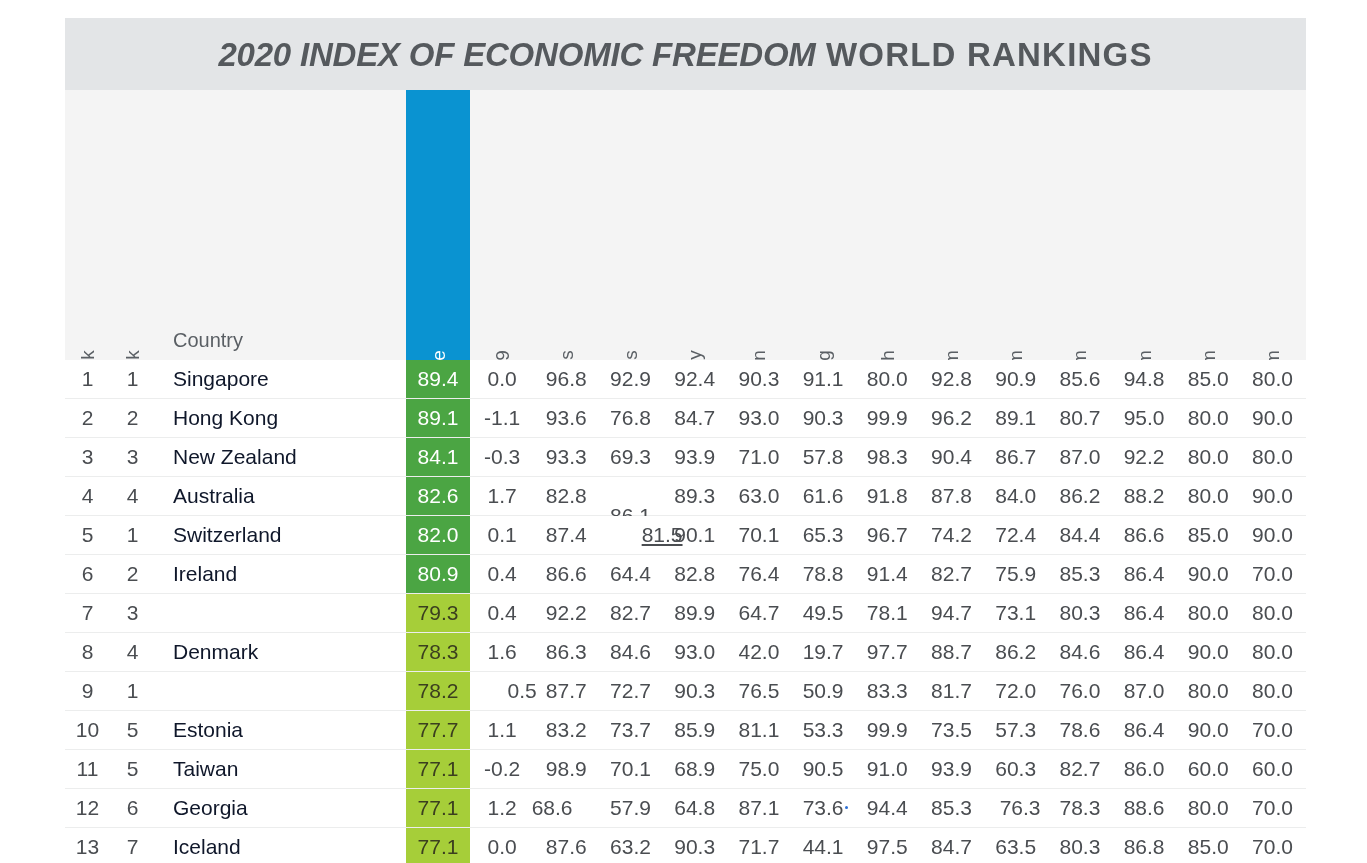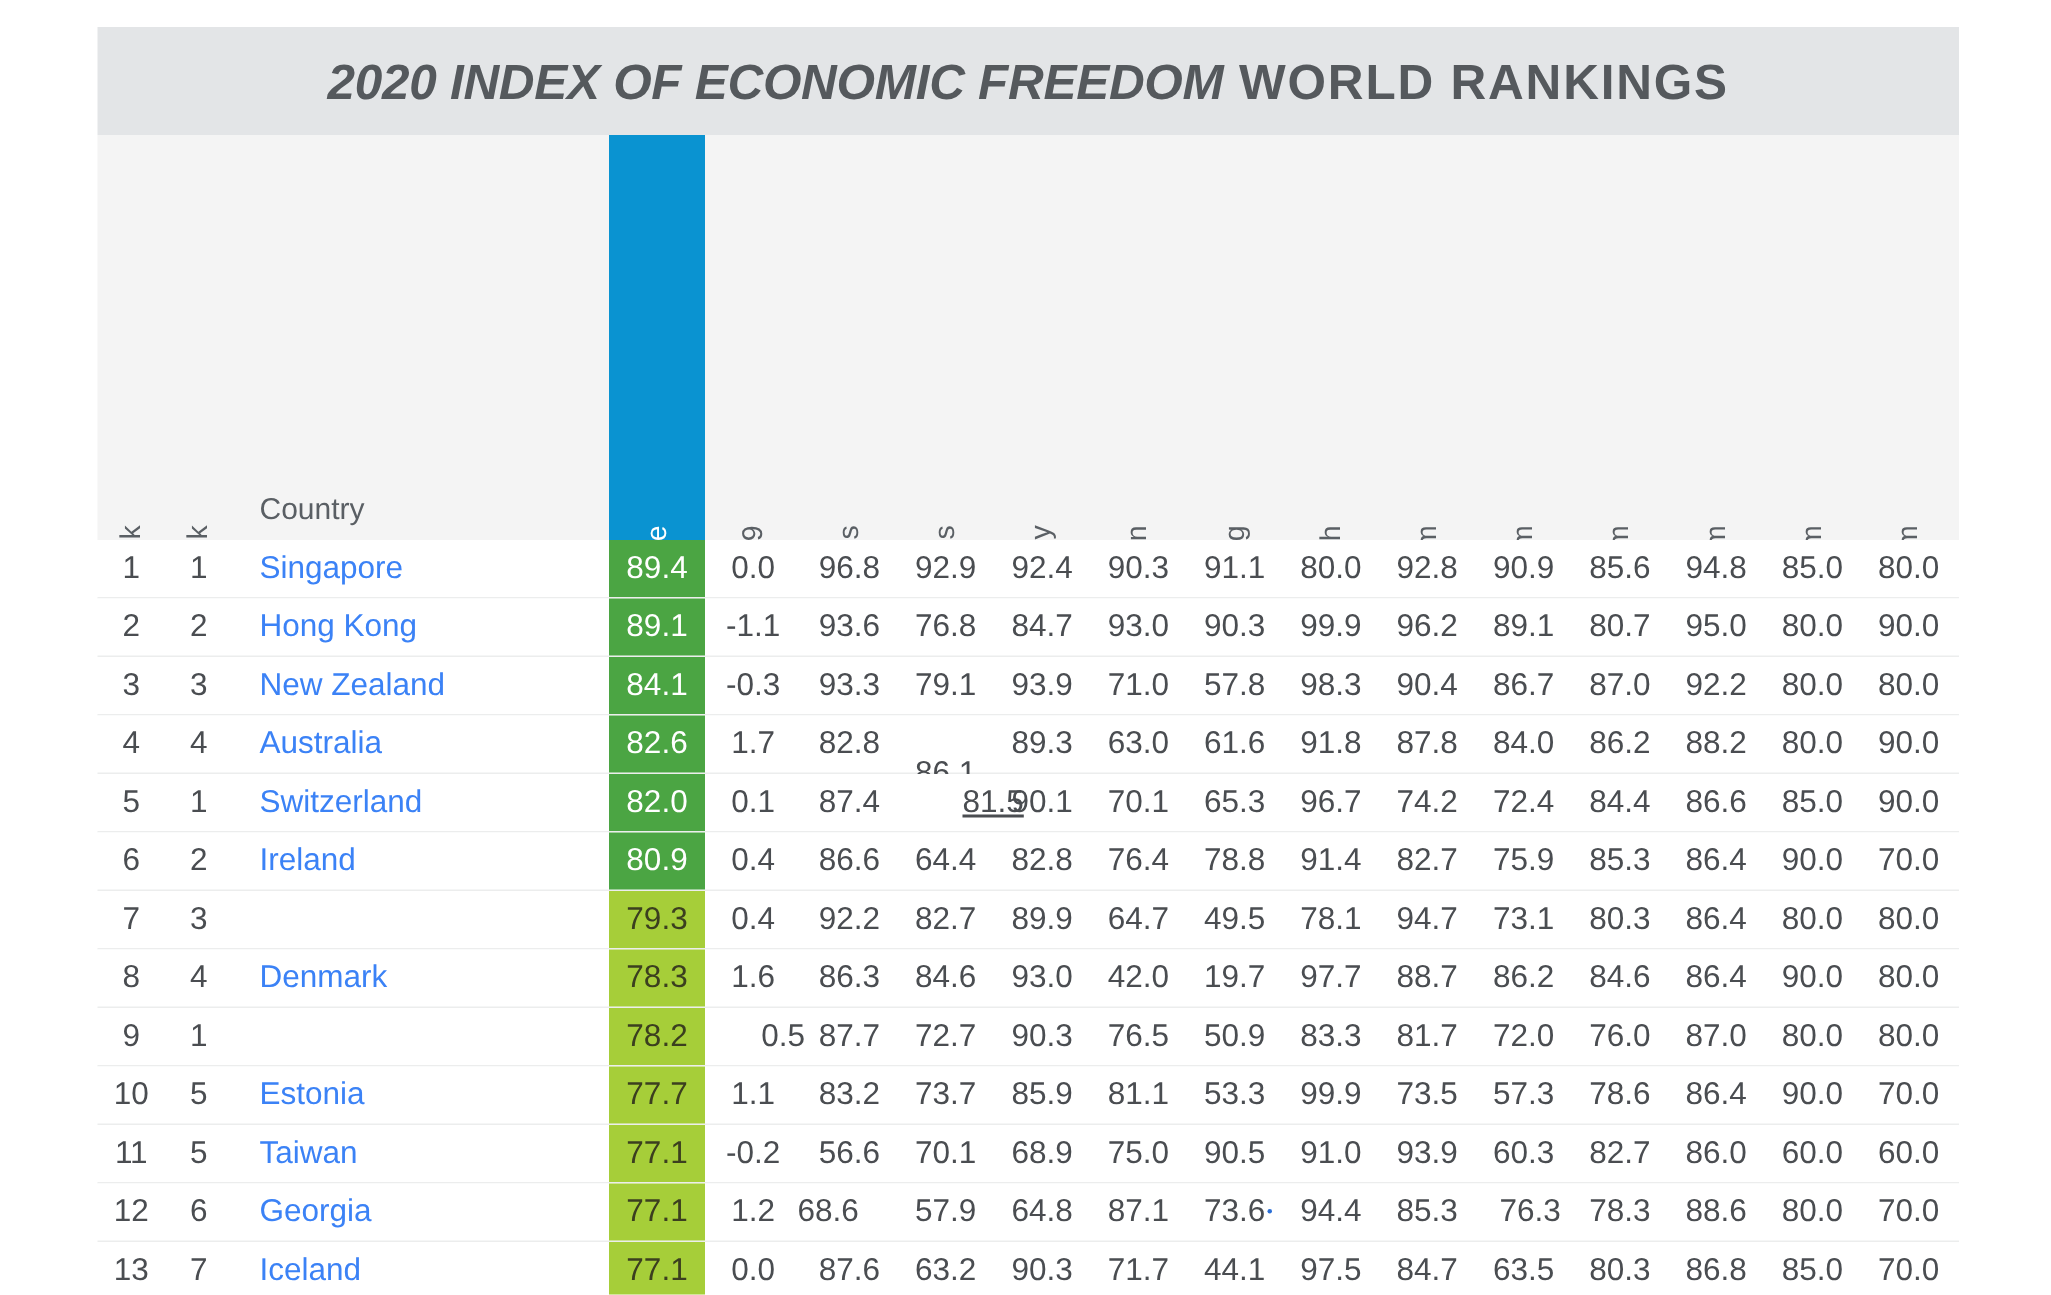--- a/index.html
+++ b/index.html
@@ -117,21 +117,21 @@
     position: absolute;
     top: 0;
     height: 38px;
     line-height: 38px;
     font-size: 21px;
     color: #3f4145;
     font-family: "Liberation Sans", sans-serif;
     white-space: nowrap;
   }
   .c-rank   { text-align: center; color: #4a4d51; }
-  .c-country{ text-align: left;  color: #3b82f6; font-size: 21px; }
+  .c-country{ text-align: left;  color: #0f172a; font-size: 21px; }
   .c-num    { text-align: center; color: #4a4d51; }
 
   .c-score {
     text-align: center;
     font-size: 21px;
     height: 38px;
     line-height: 38px;
   }
   .score-dark  { background: #4ba543; color: #ffffff; }
   .score-light { background: #a6ce39; color: #3b3f1f; }
@@ -250,21 +250,21 @@
           <div class="cell c-num" style="left: 1111.2px; width: 64.2px;">80.0</div>
           <div class="cell c-num" style="left: 1175.4px; width: 64.2px;">90.0</div>
         </div>
         <div class="row">
           <div class="cell c-rank" style="left: 0px; width: 45px;">3</div>
           <div class="cell c-rank" style="left: 45px; width: 45px;">3</div>
           <div class="cell c-country" style="left: 108px; width: 233px; text-align: left;">New Zealand</div>
           <div class="cell c-score score-dark" style="left: 341px; width: 64px;">84.1</div>
           <div class="cell c-num" style="left: 405px; width: 64.2px;">-0.3</div>
           <div class="cell c-num" style="left: 469.2px; width: 64.2px;">93.3</div>
-          <div class="cell c-num" style="left: 533.4px; width: 64.2px;">79.1</div>
+          <div class="cell c-num" style="left: 533.4px; width: 64.2px;">69.3</div>
           <div class="cell c-num" style="left: 597.6px; width: 64.2px;">93.9</div>
           <div class="cell c-num" style="left: 661.8px; width: 64.2px;">71.0</div>
           <div class="cell c-num" style="left: 726px; width: 64.2px;">57.8</div>
           <div class="cell c-num" style="left: 790.2px; width: 64.2px;">98.3</div>
           <div class="cell c-num" style="left: 854.4px; width: 64.2px;">90.4</div>
           <div class="cell c-num" style="left: 918.6px; width: 64.2px;">86.7</div>
           <div class="cell c-num" style="left: 982.8px; width: 64.2px;">87.0</div>
           <div class="cell c-num" style="left: 1047px; width: 64.2px;">92.2</div>
           <div class="cell c-num" style="left: 1111.2px; width: 64.2px;">80.0</div>
           <div class="cell c-num" style="left: 1175.4px; width: 64.2px;">80.0</div>
@@ -399,21 +399,21 @@
           <div class="cell c-num" style="left: 1047px; width: 64.2px;">86.4</div>
           <div class="cell c-num" style="left: 1111.2px; width: 64.2px;">90.0</div>
           <div class="cell c-num" style="left: 1175.4px; width: 64.2px;">70.0</div>
         </div>
         <div class="row">
           <div class="cell c-rank" style="left: 0px; width: 45px;">11</div>
           <div class="cell c-rank" style="left: 45px; width: 45px;">5</div>
           <div class="cell c-country" style="left: 108px; width: 233px; text-align: left;">Taiwan</div>
           <div class="cell c-score score-light" style="left: 341px; width: 64px;">77.1</div>
           <div class="cell c-num" style="left: 405px; width: 64.2px;">-0.2</div>
-          <div class="cell c-num" style="left: 469.2px; width: 64.2px;">56.6</div>
+          <div class="cell c-num" style="left: 469.2px; width: 64.2px;">98.9</div>
           <div class="cell c-num" style="left: 533.4px; width: 64.2px;">70.1</div>
           <div class="cell c-num" style="left: 597.6px; width: 64.2px;">68.9</div>
           <div class="cell c-num" style="left: 661.8px; width: 64.2px;">75.0</div>
           <div class="cell c-num" style="left: 726px; width: 64.2px;">90.5</div>
           <div class="cell c-num" style="left: 790.2px; width: 64.2px;">91.0</div>
           <div class="cell c-num" style="left: 854.4px; width: 64.2px;">93.9</div>
           <div class="cell c-num" style="left: 918.6px; width: 64.2px;">60.3</div>
           <div class="cell c-num" style="left: 982.8px; width: 64.2px;">82.7</div>
           <div class="cell c-num" style="left: 1047px; width: 64.2px;">86.0</div>
           <div class="cell c-num" style="left: 1111.2px; width: 64.2px;">60.0</div>

